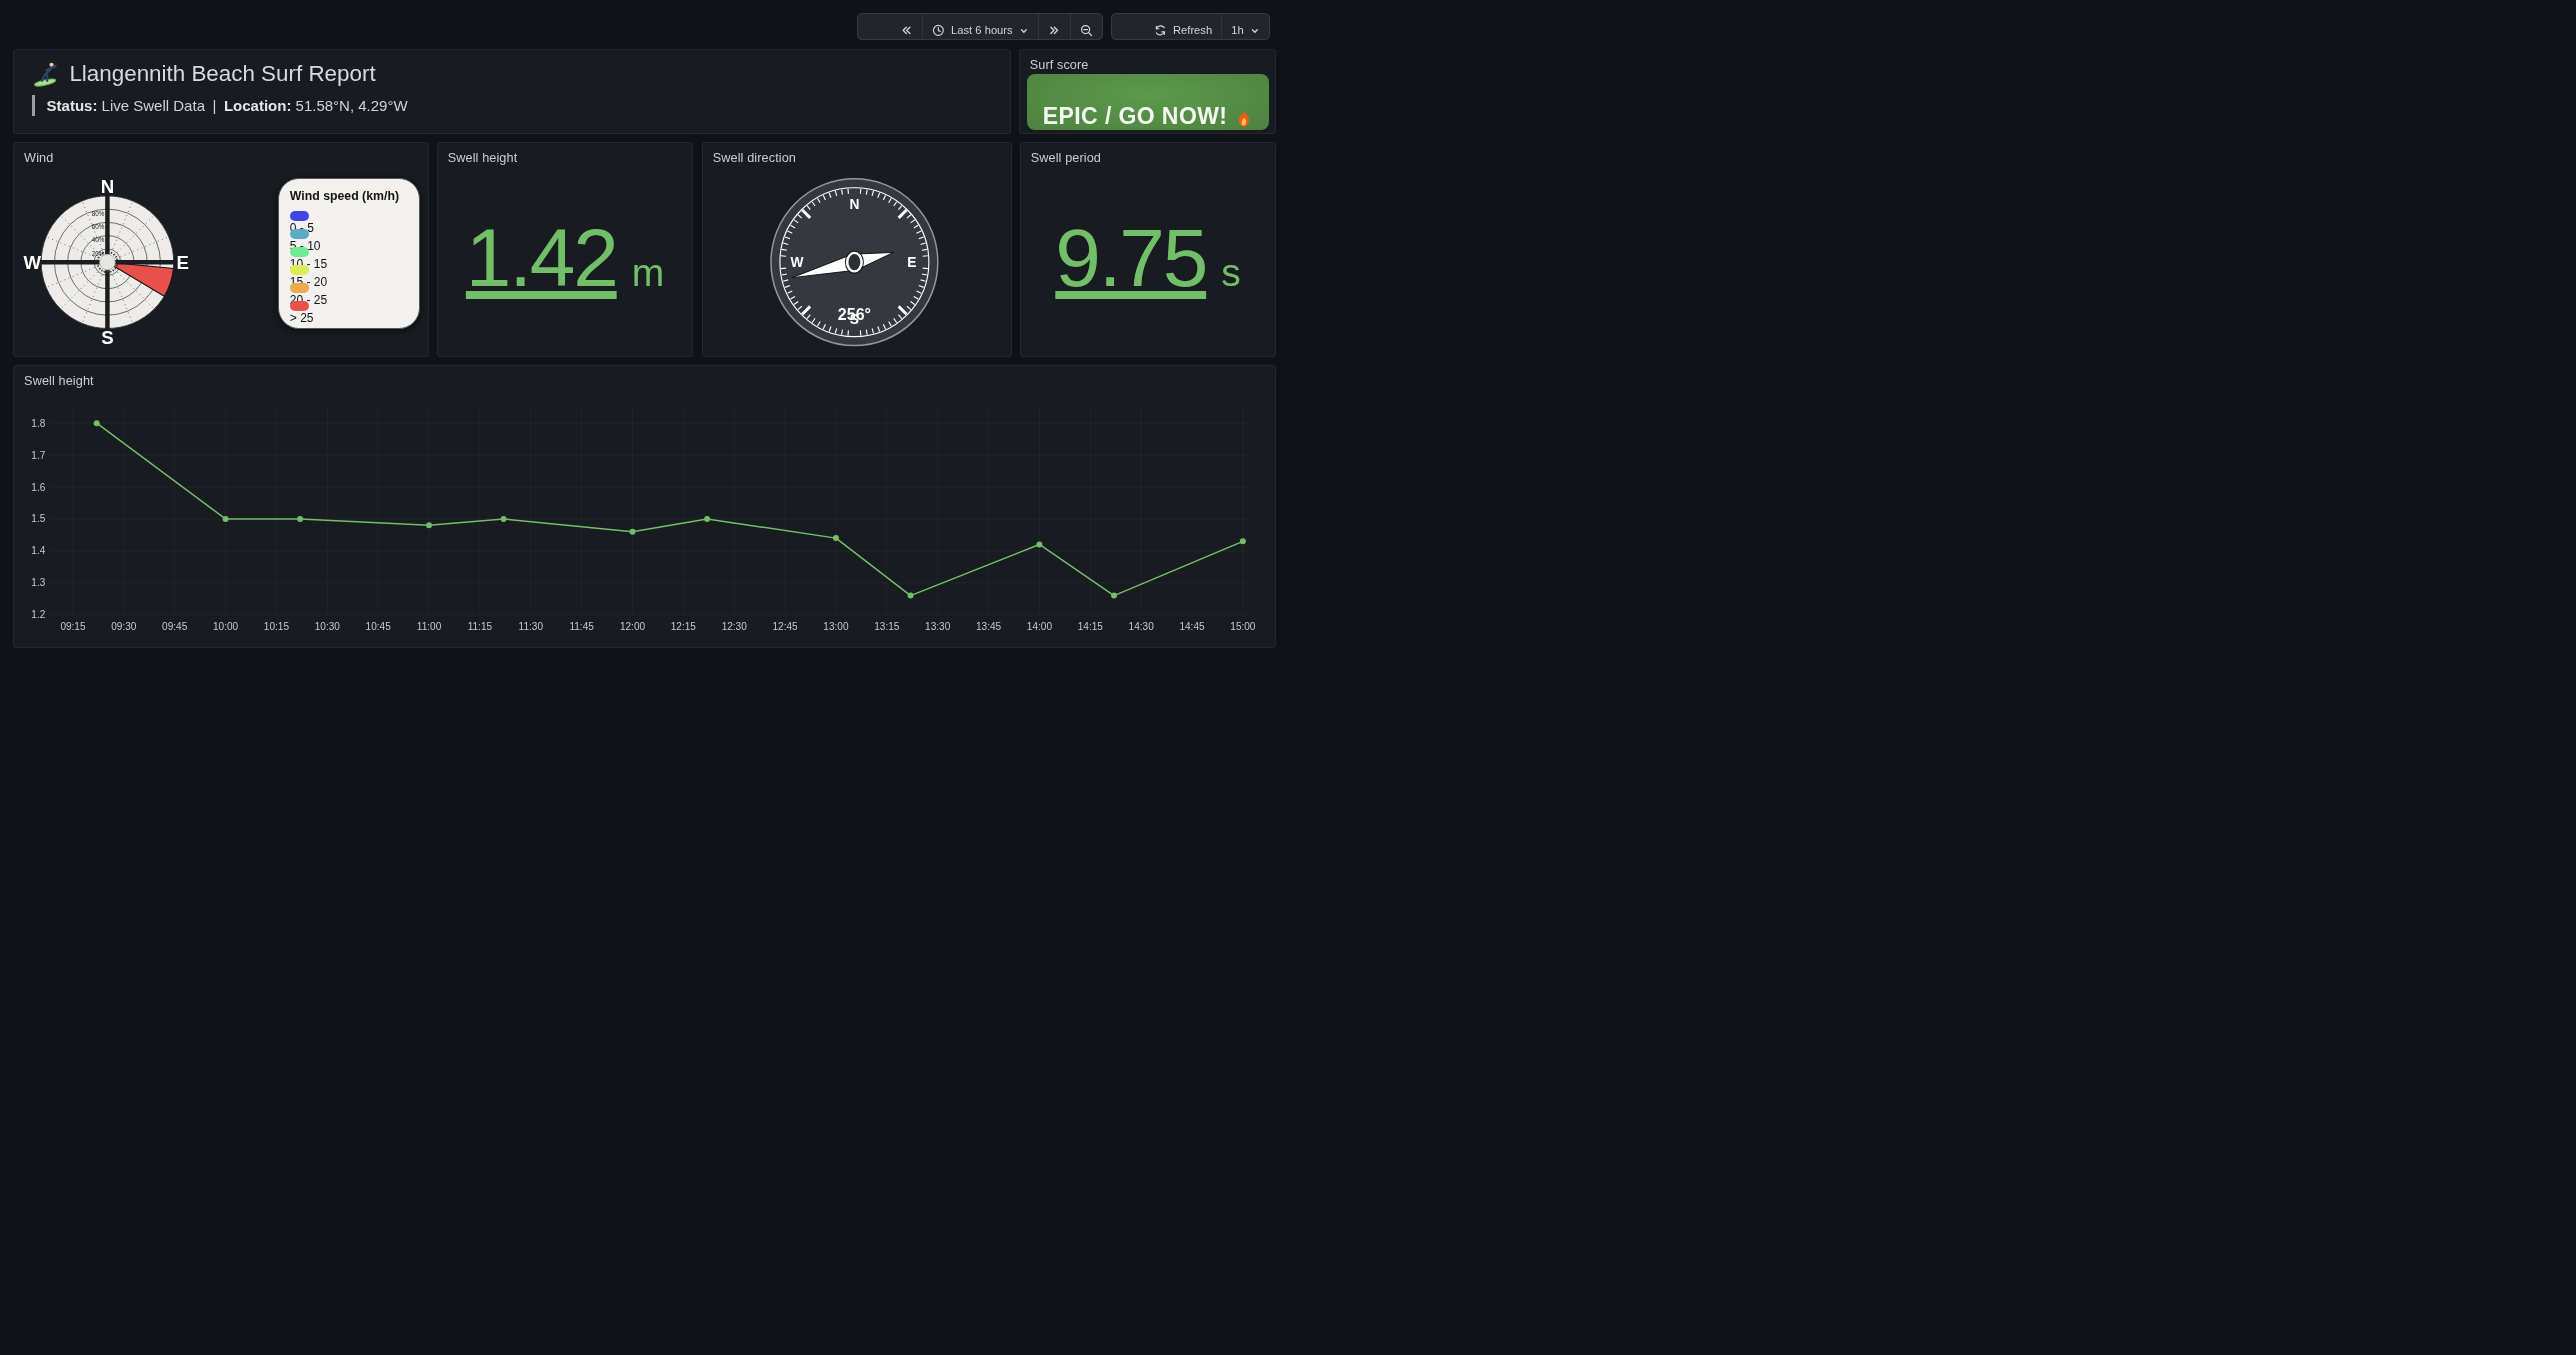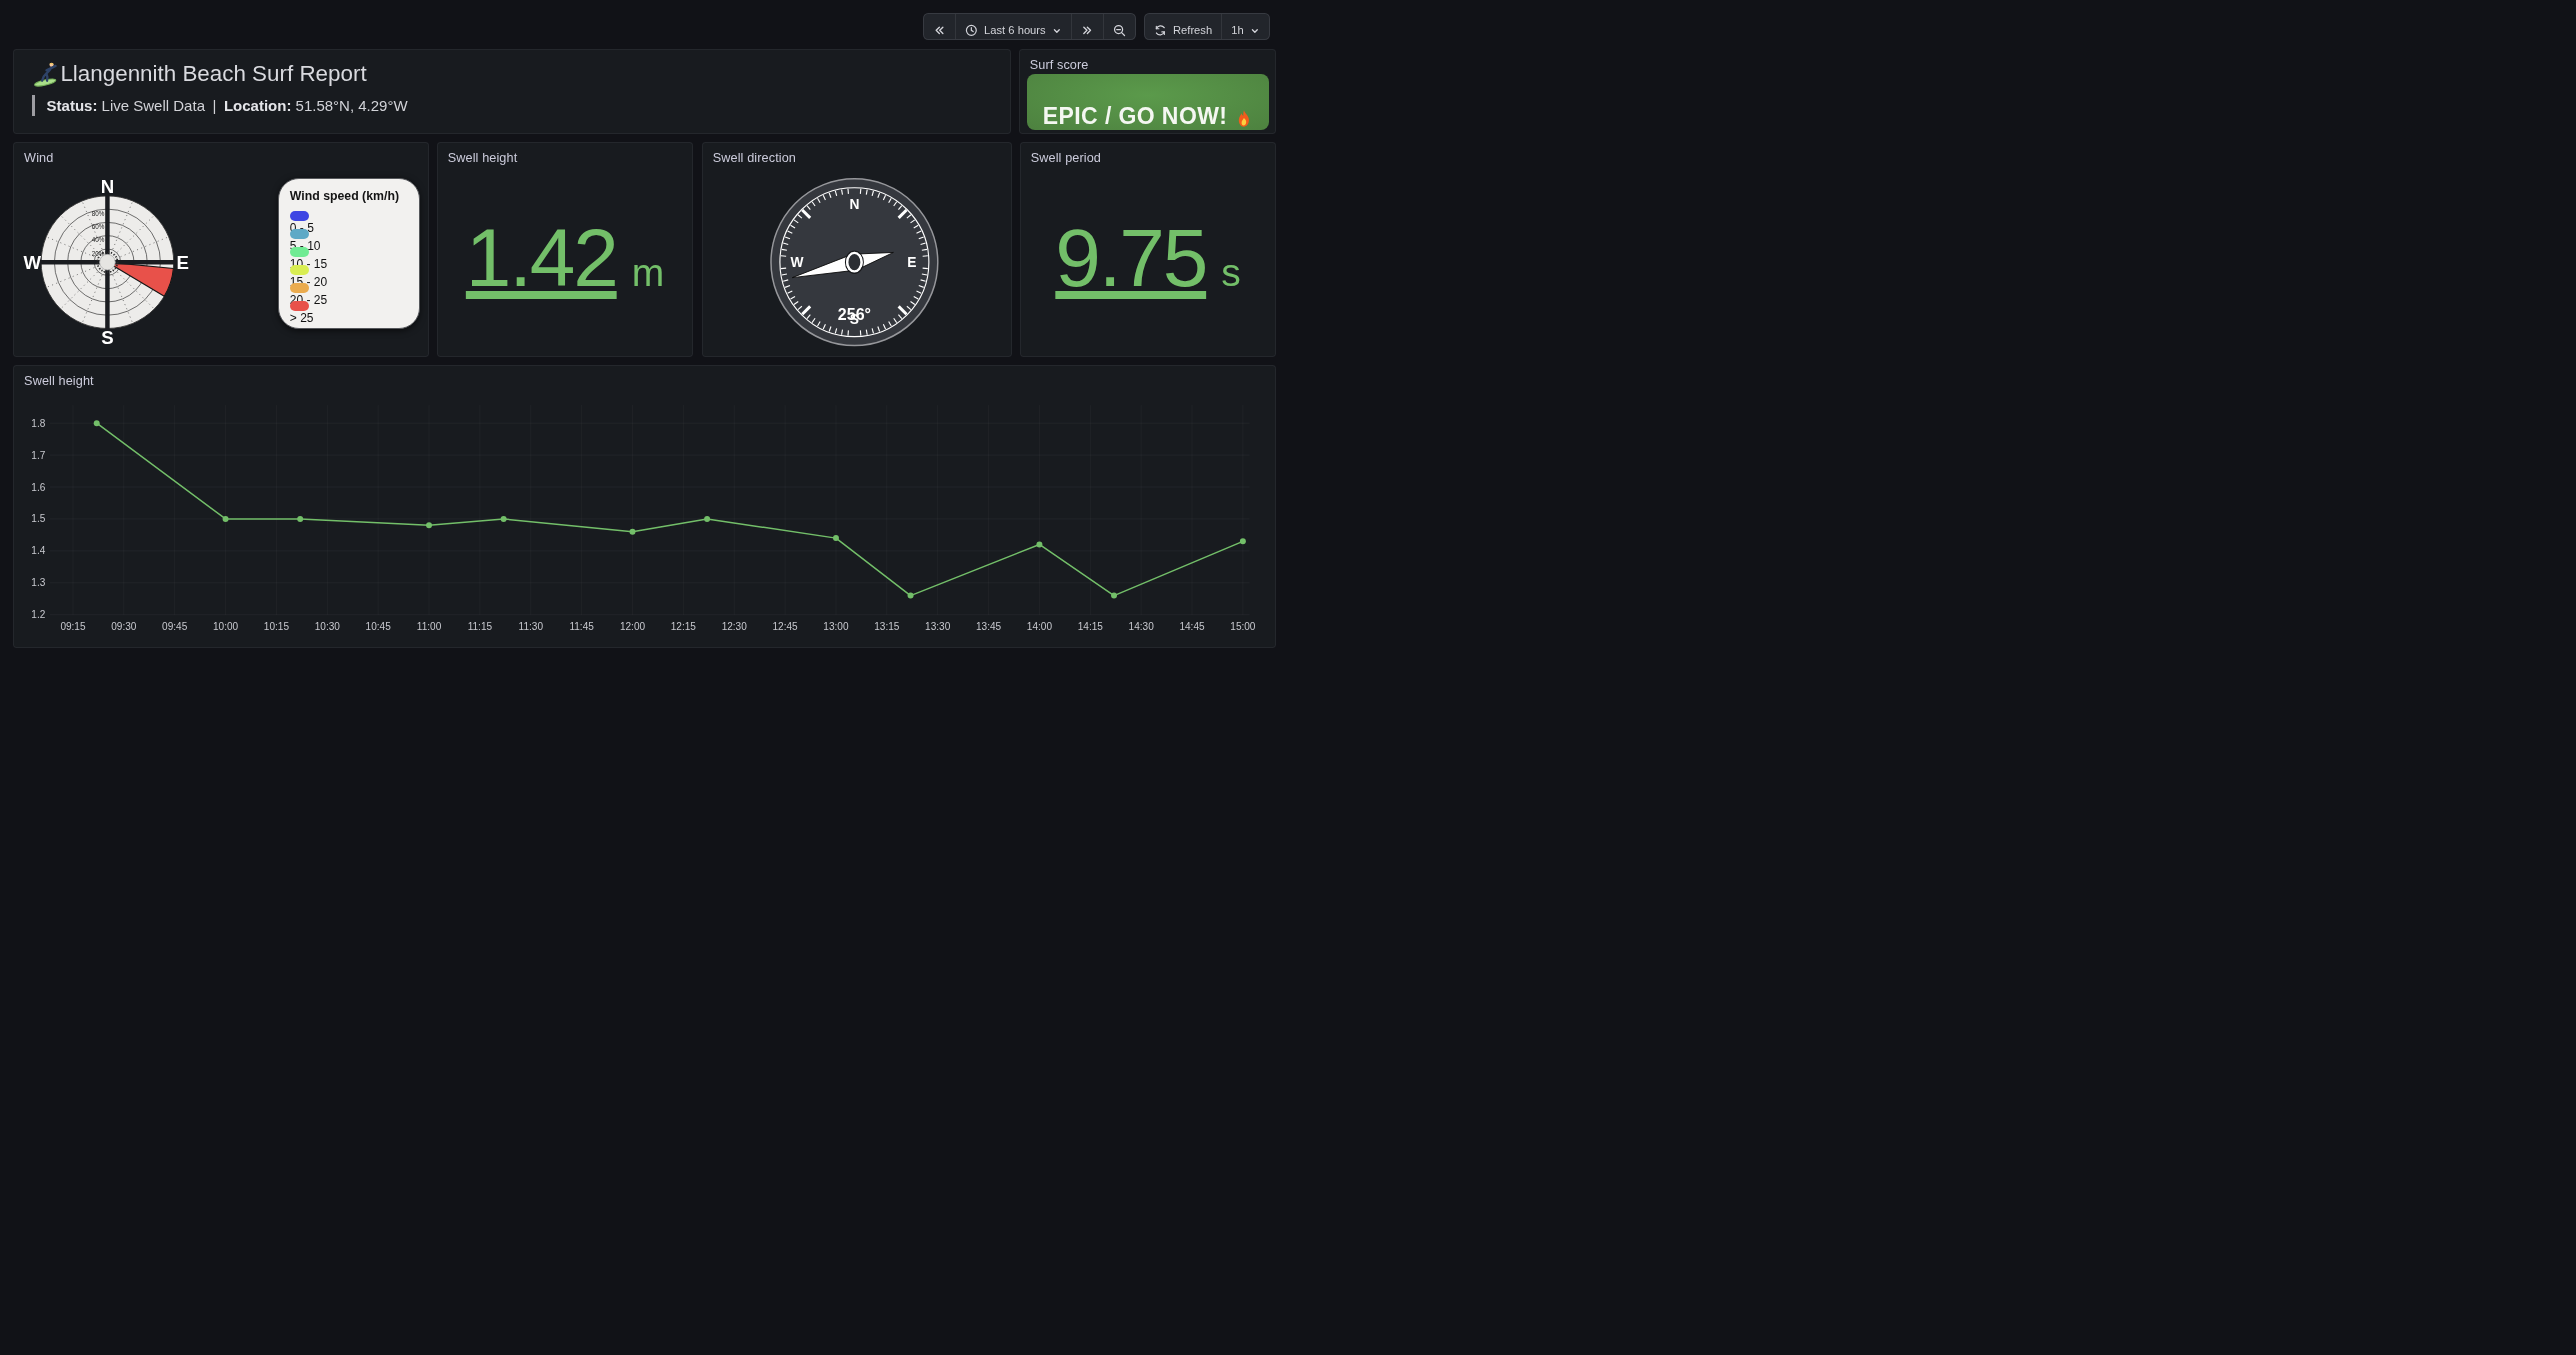--- a/index.html
+++ b/index.html
@@ -5,35 +5,35 @@
   html,body{margin:0;padding:0;background:#111217;}
   .screen{position:relative;width:1288px;height:678px;background:#111217;overflow:hidden;
     font-family:"Liberation Sans","DejaVu Sans",sans-serif;color:#ccccdc;}
   
   .topbar{position:absolute;top:13.4px;right:18px;display:flex;gap:7.5px;}
   .btn-group{display:flex;align-items:stretch;height:25px;background:#22252b;
     border:0.7px solid rgba(204,204,220,0.13);border-radius:5.2px;overflow:hidden;}
   .tb-btn{display:flex;align-items:center;gap:6.7px;padding:16px 9px;color:#d3d4da;font-size:11.2px;
     font-weight:500;background:transparent;border:none;border-left:0.7px solid rgba(204,204,220,0.10);
     cursor:pointer;font-family:inherit;}
-  .tb-btn:first-child{border-left:none;}
+  .tb-btn:first-child{border-left:none;margin-left:33px;}
   .icon{display:block;}
   
   .panel{position:absolute;background:#181b1f;border:0.7px solid rgba(204,204,220,0.07);border-radius:3.7px;}
   .panel-title{position:absolute;top:7.5px;left:9.7px;font-size:12.7px;font-weight:500;color:#ccccdc;
     letter-spacing:0.1px;cursor:pointer;z-index:3;}
   #panel-header{left:13.4px;top:49px;width:996px;height:83px;}
   #panel-surf{left:1019px;top:49px;width:255px;height:83px;}
   #panel-wind{left:13.4px;top:142px;width:414px;height:213px;}
   #panel-sh{left:437px;top:142px;width:254px;height:213px;}
   #panel-sd{left:702px;top:142px;width:308px;height:213px;}
   #panel-sp{left:1020px;top:142px;width:254px;height:213px;}
   #panel-series{left:13.4px;top:365px;width:1261px;height:281px;}
   
-  .dash-h1{display:flex;align-items:center;margin:10.4px 0 0 18px;font-size:22.4px;font-weight:500;
+  .dash-h1{display:flex;align-items:center;gap:9px;margin:10.4px 0 0 18px;font-size:22.4px;font-weight:500;
     color:#d9dadf;}
   .dash-sub{display:flex;align-items:center;margin:6.7px 0 0 18px;border-left:3.7px solid #9d9da2;
     padding-left:11.2px;font-size:15px;color:#d2d3d8;font-weight:500;height:21px;}
   .dash-sub b{font-weight:700;color:#e4e5e9;}
   .dash-sub .sep{margin:0 7.5px;color:#d2d3d8;font-weight:400;}
   
   .score-banner{position:absolute;left:6.7px;right:6px;top:24px;bottom:3px;border-radius:8px;
     background:radial-gradient(120% 150% at 50% 38%, #5b9a4b 0%, #4e8340 55%, #3f6b34 100%);
     display:flex;align-items:flex-end;justify-content:center;gap:7.5px;}
   .score-text{font-size:23px;font-weight:700;color:#f4f7f1;letter-spacing:0.4px;}

